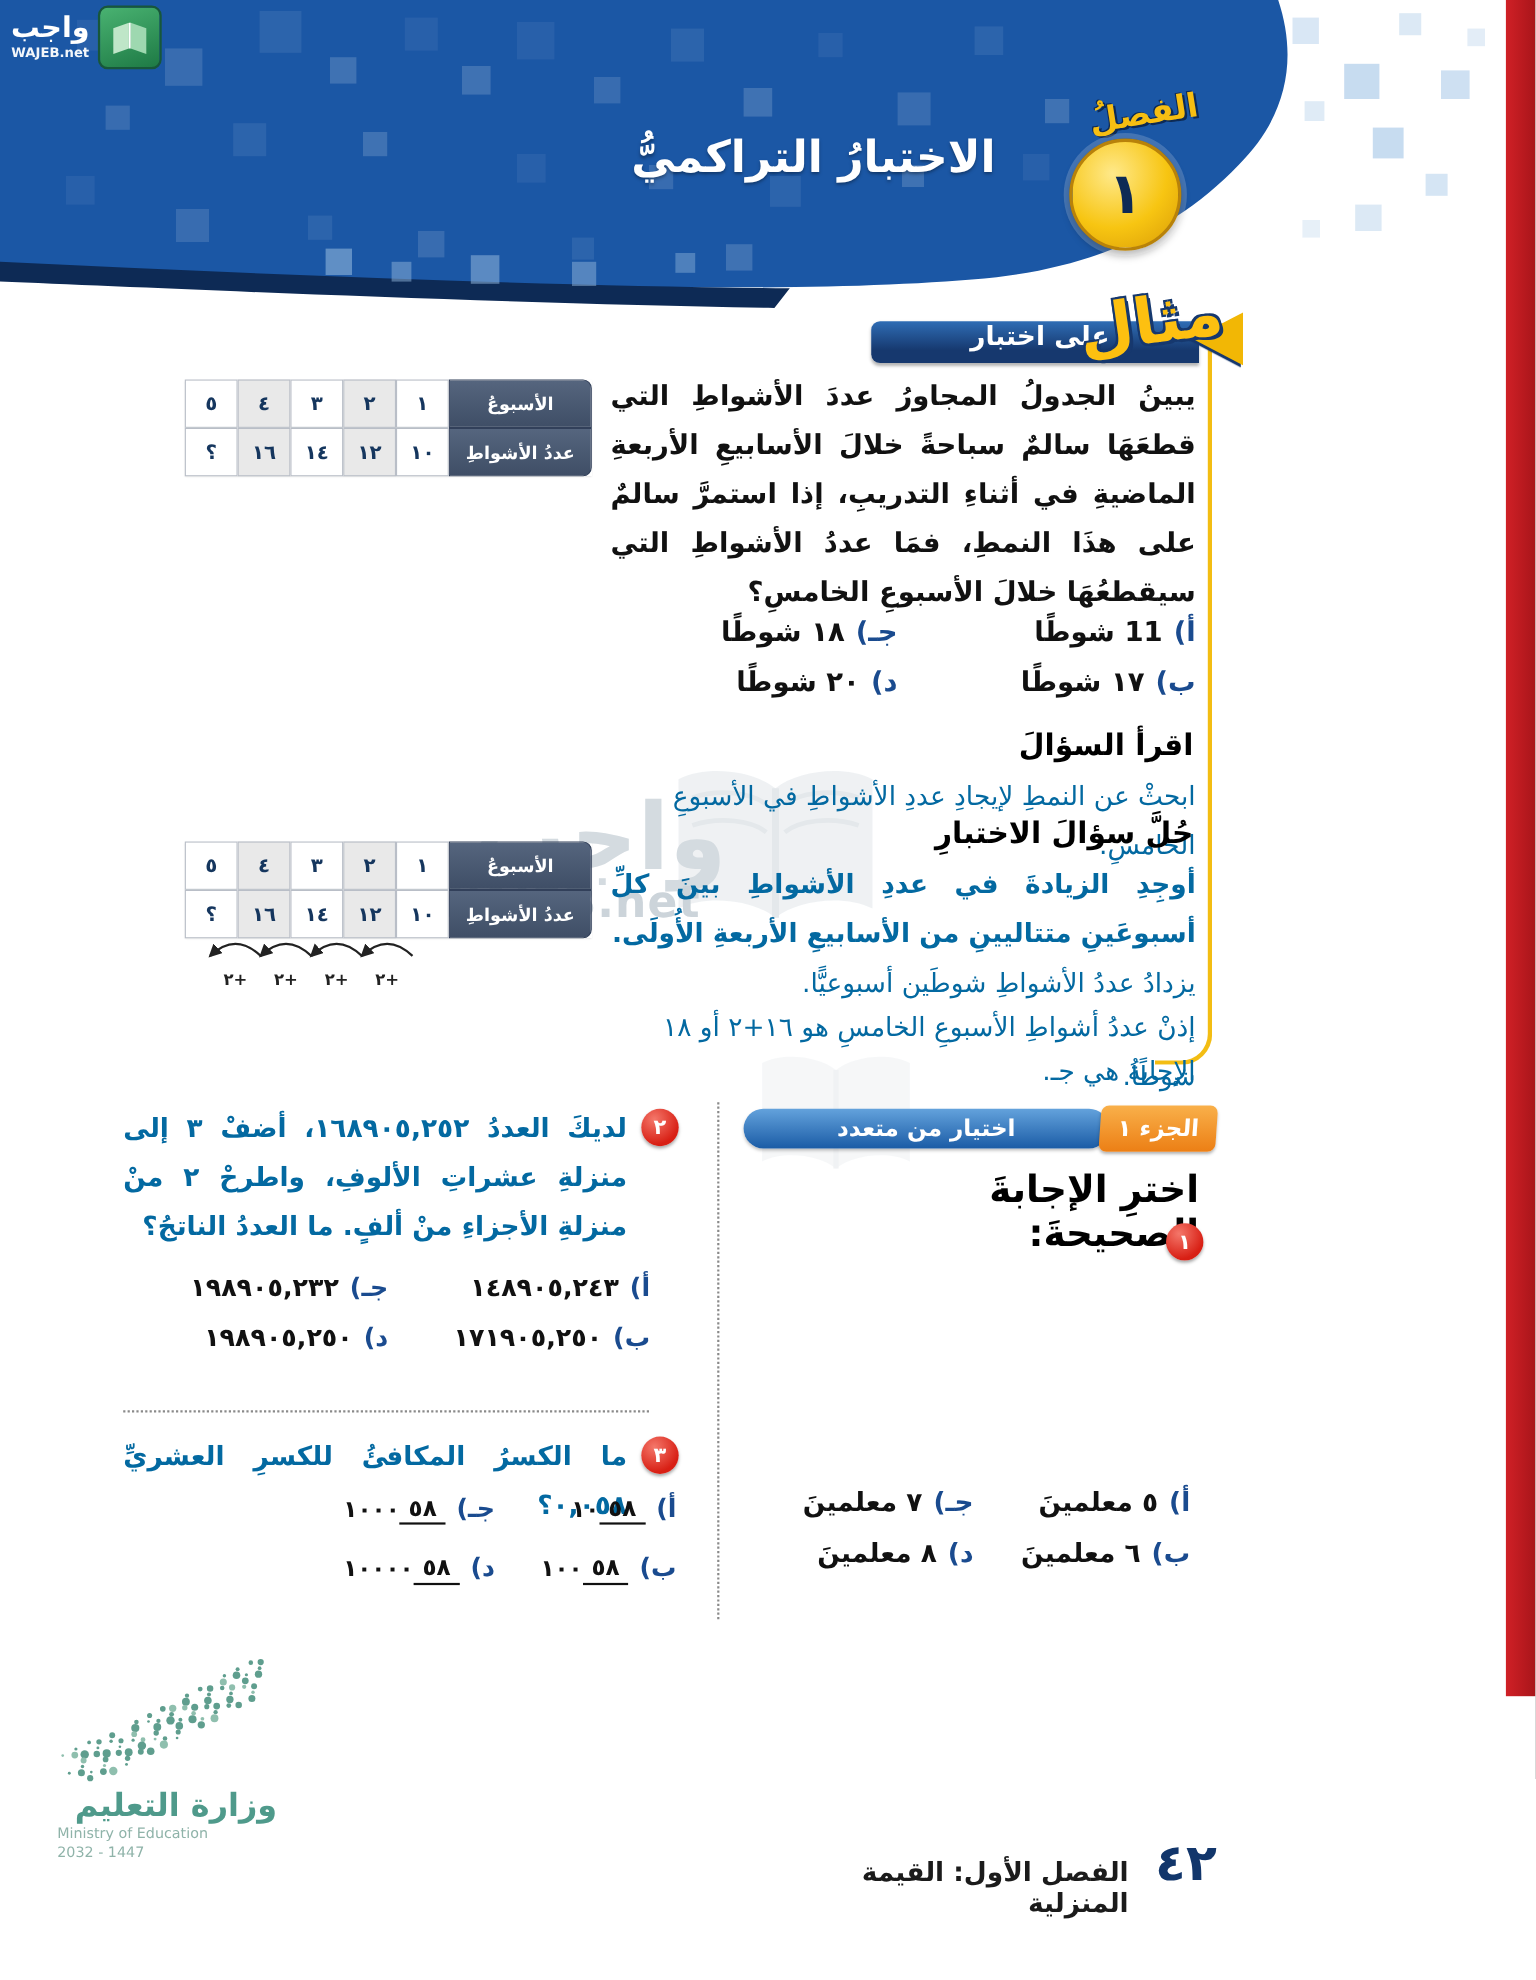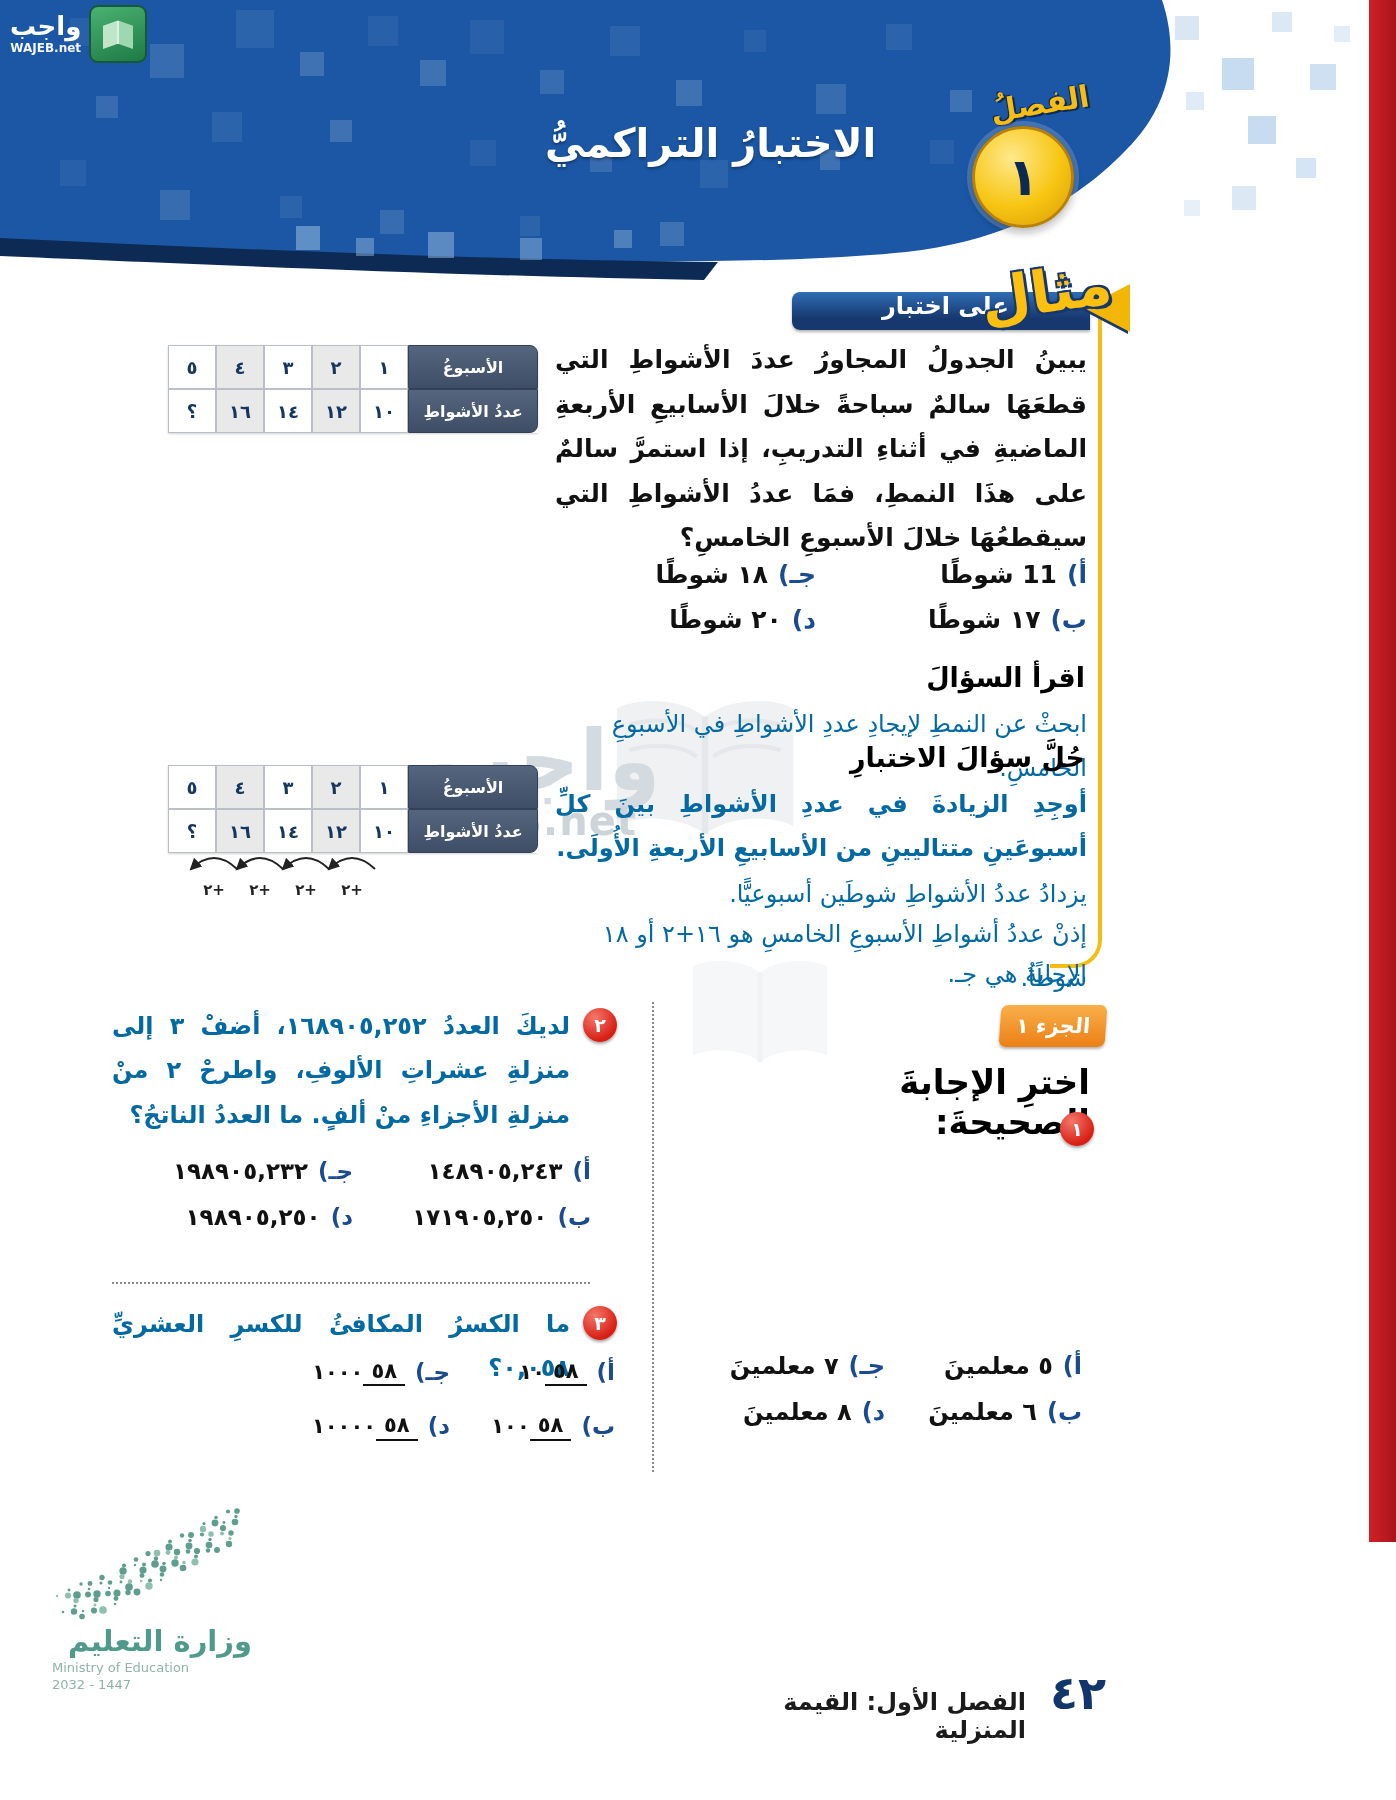--- a/index.html
+++ b/index.html
@@ -140,21 +140,21 @@
     </div>
     <div class="tile">
       <svg width="40" height="40" viewBox="0 0 48 48">
         <path d="M6,14 L23,8 L23,36 L6,42 Z" fill="#bfe6c8"></path>
         <path d="M42,14 L25,8 L25,36 L42,42 Z" fill="#9ed8b0"></path>
         <path d="M23,8 L25,8 L25,36 L23,36 Z" fill="#ffffff"></path>
       </svg>
     </div>
   </div>
 
-  <div class="abs title ar" style="left:545px;top:120px;width:360px;text-align:left">الاختبارُ التراكميُّ</div>
+  <div class="abs title ar" style="left:545px;top:120px;width:360px;text-align:right">الاختبارُ التراكميُّ</div>
   <div class="abs chapter-script ar" style="left:990px;top:86px">الفصلُ</div>
   <div class="abs gold-circle" style="left:972px;top:126px">
     <span>١</span>
   </div>
 
   <div class="abs redbar" style="left:1369px;top:0;width:27px;height:1542px"></div>
 
   <div class="abs ex-bar" style="left:792px;top:292px;width:298px">
     <span class="ar">على اختبار</span>
   </div>
@@ -242,20 +242,23 @@
     <path d="M69,18 Q46,-4 23,18" stroke="#222" stroke-width="2" fill="none" marker-end="url(#ah)"></path>
     <text class="at" x="184" y="44" text-anchor="middle">٢+</text>
     <text class="at" x="138" y="44" text-anchor="middle">٢+</text>
     <text class="at" x="92" y="44" text-anchor="middle">٢+</text>
     <text class="at" x="46" y="44" text-anchor="middle">٢+</text>
   </svg>
 
   <div class="abs dotv" style="left:652px;top:1002px;height:470px"></div>
   <div class="abs doth" style="left:112px;top:1282px;width:478px"></div>
 
+  <div class="abs p1-banner" style="left:676px;top:1008px;width:332px">
+      <span class="ar">اختيار من متعدد</span>
+    </div>
   <div class="abs p1-badge" style="left:1000px;top:1005px;width:106px">
       <span class="ar">الجزء ١</span>
     </div>
   <div class="abs ar b" style="left:760px;top:1062px;width:330px;font-size:34px;color:#000;z-index:2">اخترِ الإجابةَ الصحيحةَ:</div>
 
   <div class="abs qnum" style="left:1060px;top:1112px">
       <span>١</span>
     </div>
   <div class="abs cgrid" style="left:688px;top:1352px;width:394px;row-gap:18px;font-size:24px">
     <div class="choice">

